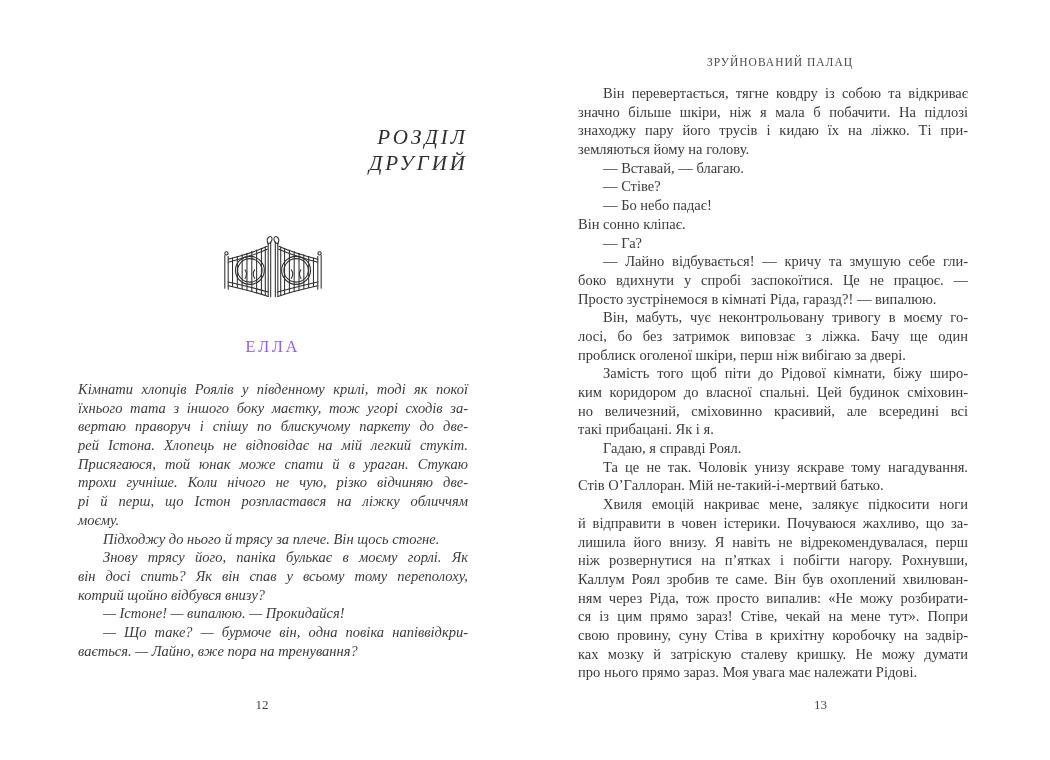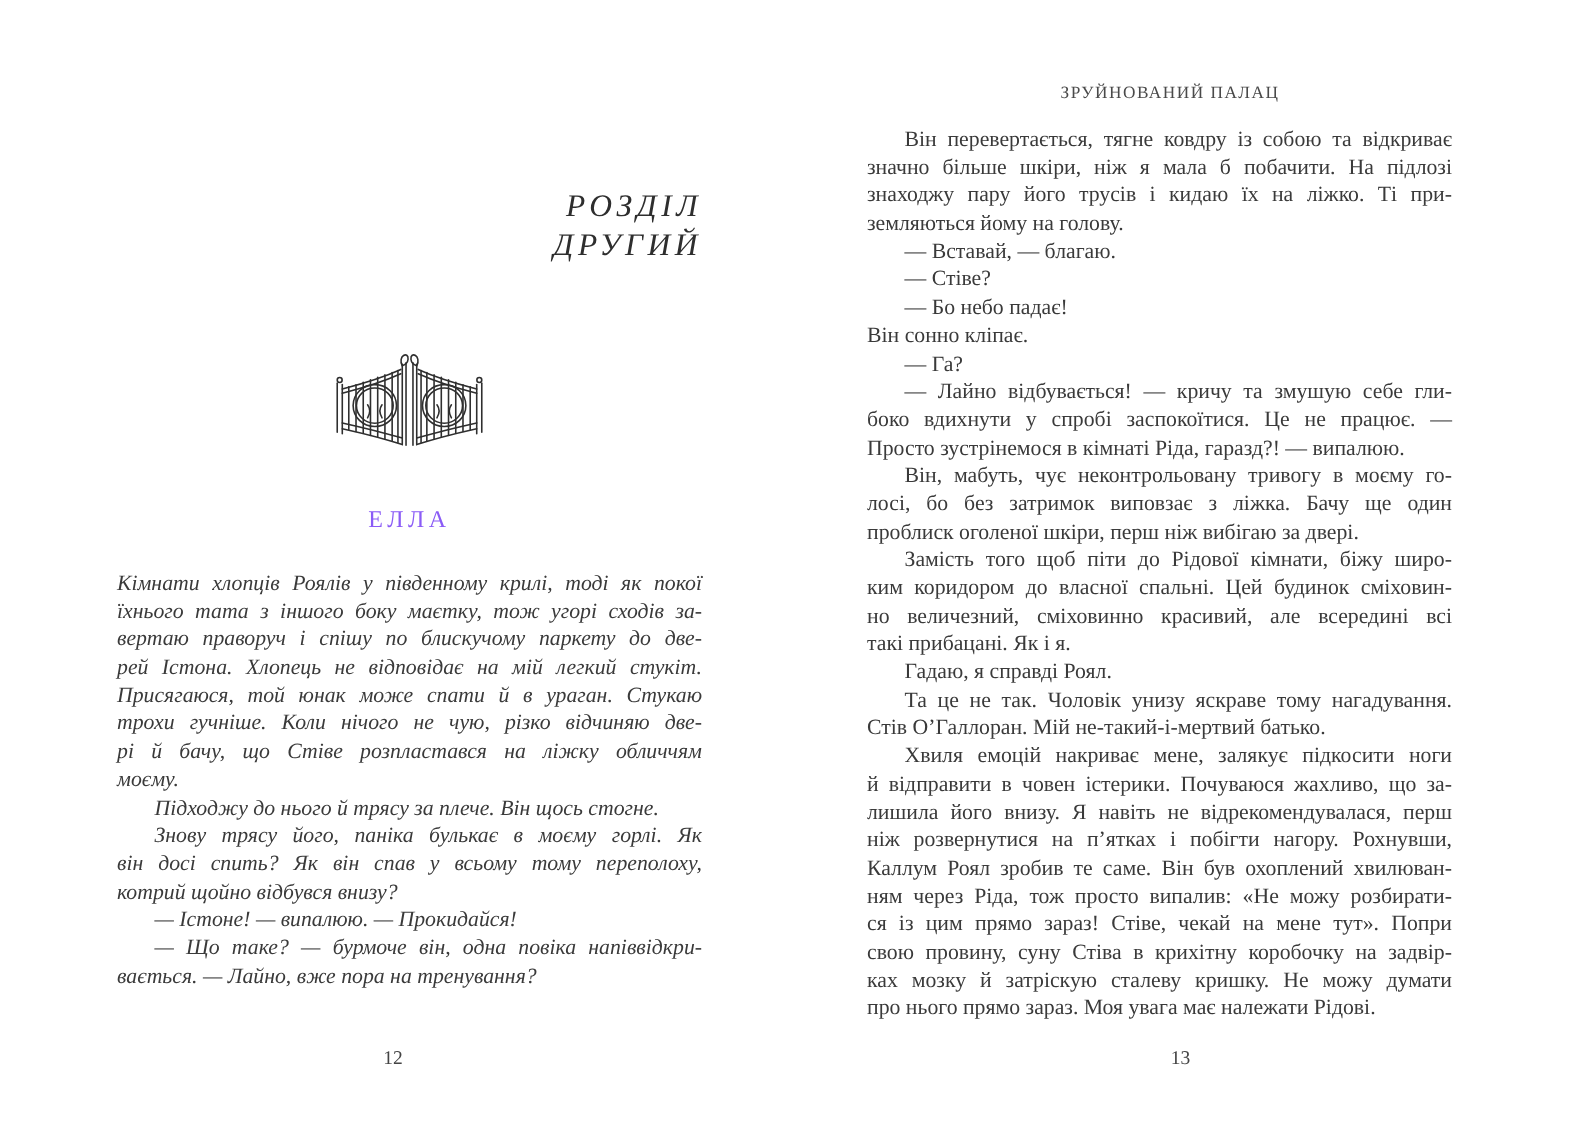--- a/index.html
+++ b/index.html
@@ -67,21 +67,21 @@
   
   .page-number {
     position: absolute;
     top: 697px;
     width: 80px;
     text-align: center;
     font-size: 13px;
     color: #444;
   }
   .page-number.left  { left: 222px; }
-  .page-number.right { left: 747px; }
+  .page-number.right { left: 747px; text-align: right; }
 
   .gate-svg { display: inline-block; }
 </style>
 </head>
 <body style="background: rgb(255, 255, 255); color: rgb(58, 58, 58);">
 
 <div class="spread">
 
   <div>
 
@@ -131,21 +131,21 @@
 
     <div class="section-title">ЕЛЛА</div>
 
     <div class="textblock" style="left:78px; top:380px;font-style:italic;">
         <div class="line fill">Кімнати хлопців Роялів у південному крилі, тоді як покої</div>
         <div class="line fill">їхнього тата з іншого боку маєтку, тож угорі сходів за-</div>
         <div class="line fill">вертаю праворуч і спішу по блискучому паркету до две-</div>
         <div class="line fill">рей Істона. Хлопець не відповідає на мій легкий стукіт.</div>
         <div class="line fill">Присягаюся, той юнак може спати й в ураган. Стукаю</div>
         <div class="line fill">трохи гучніше. Коли нічого не чую, різко відчиняю две-</div>
-        <div class="line fill">рі й бачу, що Стіве розпластався на ліжку обличчям</div>
+        <div class="line fill">рі й перш, що Істон розпластався на ліжку обличчям</div>
         <div class="line">моєму.</div>
         <div class="line ind">Підходжу до нього й трясу за плече. Він щось стогне.</div>
         <div class="line ind fill">Знову трясу його, паніка булькає в моєму горлі. Як</div>
         <div class="line fill">він досі спить? Як він спав у всьому тому переполоху,</div>
         <div class="line">котрий щойно відбувся внизу?</div>
         <div class="line ind">— Істоне! — випалюю. — Прокидайся!</div>
         <div class="line ind fill">— Що таке? — бурмоче він, одна повіка напіввідкри-</div>
         <div class="line">вається. — Лайно, вже пора на тренування?</div>
       </div>
 

